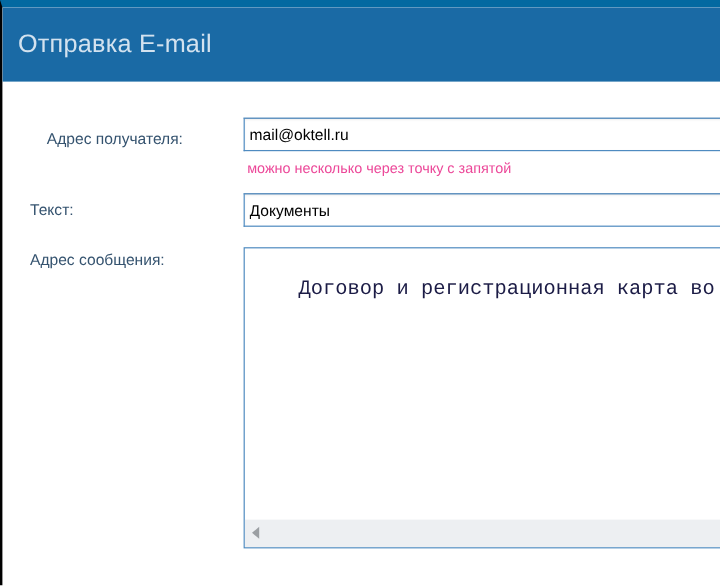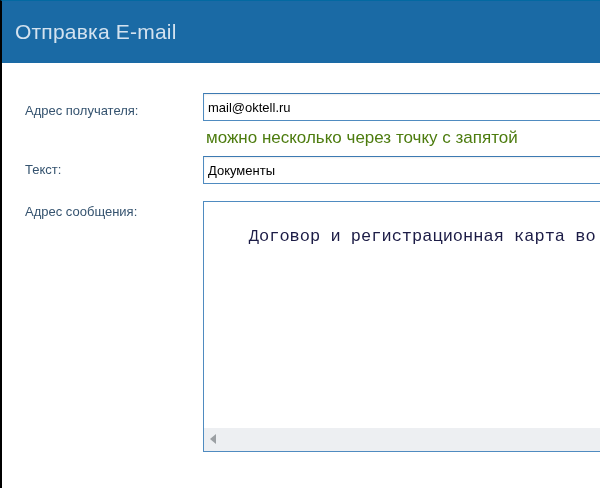--- a/index.html
+++ b/index.html
@@ -3,21 +3,21 @@
 <meta charset="utf-8">
 <style>
   * { box-sizing: border-box; }
   html, body { margin: 0; padding: 0; background: #fff; }
   .screen {
     position: relative;
     width: 600px;
     height: 488px;
     overflow: hidden;
     background: #ffffff;
-    border-top: 1px solid #0369a1;
+    border-top: 6px solid #0369a1;
     border-left: 2px solid #000;
     font-family: "Liberation Sans", sans-serif;
     text-decoration: underline;
   }
   .header {
     position: absolute;
     left: 0; top: 0;
     width: 100%;
     height: 62px;
     background: #1a6aa5;
@@ -30,21 +30,21 @@
     font-size: 21px;
     letter-spacing: 0.2px;
   }
   .field-label {
     position: absolute;
     left: 23px;
     font-size: 13px;
     color: #35536f;
     white-space: nowrap;
   }
-  .lbl-recipient { top: 102px; }
+  .lbl-recipient { top: 102px; margin-left: 14px; }
   .lbl-subject   { top: 161px; }
   .lbl-message   { top: 203px; }
   .text-input {
     position: absolute;
     left: 201px;
     width: 432px;
     height: 28px;
     border: 1px solid #4f8bc0;
     border-top-color: #3d7ab2;
     box-shadow: inset 0 1px 2px rgba(0,0,0,0.07);
@@ -55,22 +55,22 @@
     background: #fff;
     outline: none;
     border-radius: 0;
   }
   .input-recipient { top: 92px; }
   .input-subject   { top: 155px; }
   .field-hint {
     position: absolute;
     left: 204px;
     top: 127px;
-    font-size: 17px;
-    color: #4d7c0f;
+    font-size: 12px;
+    color: #ec4899;
     white-space: nowrap;
   }
   .message-area {
     position: absolute;
     left: 201px;
     top: 200px;
     width: 432px;
     height: 251px;
     border: 1px solid #4f8bc0;
     background: #fff;

